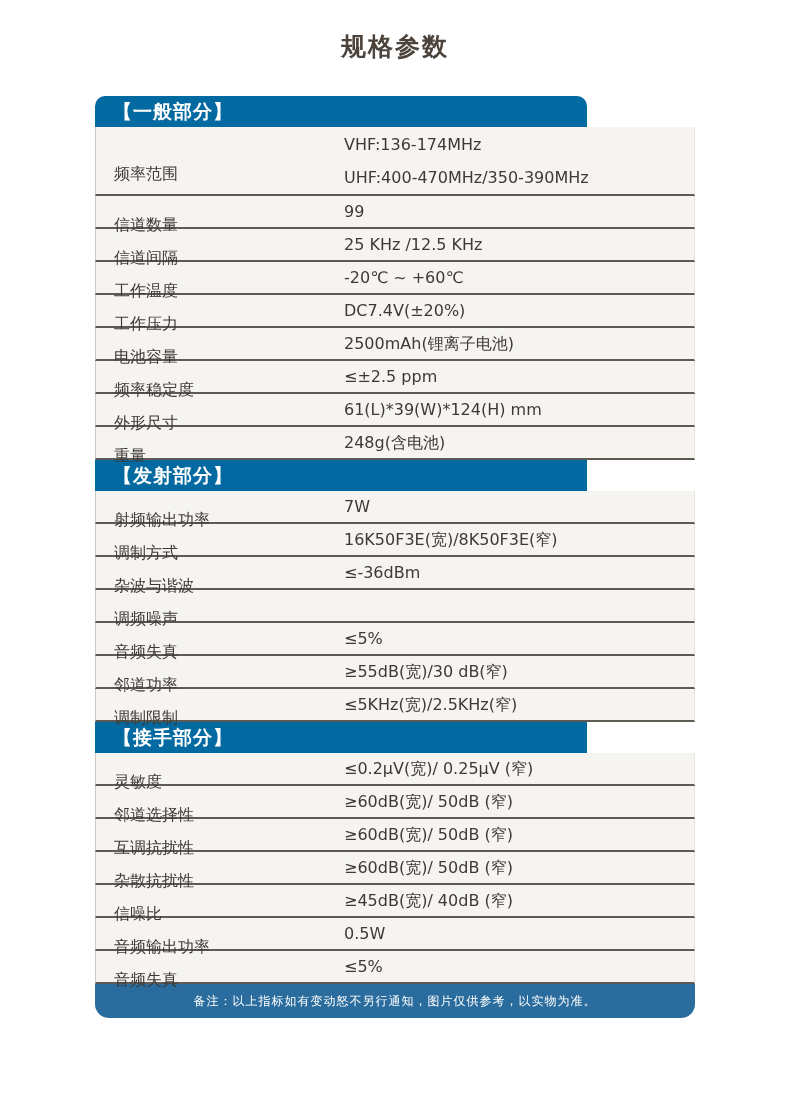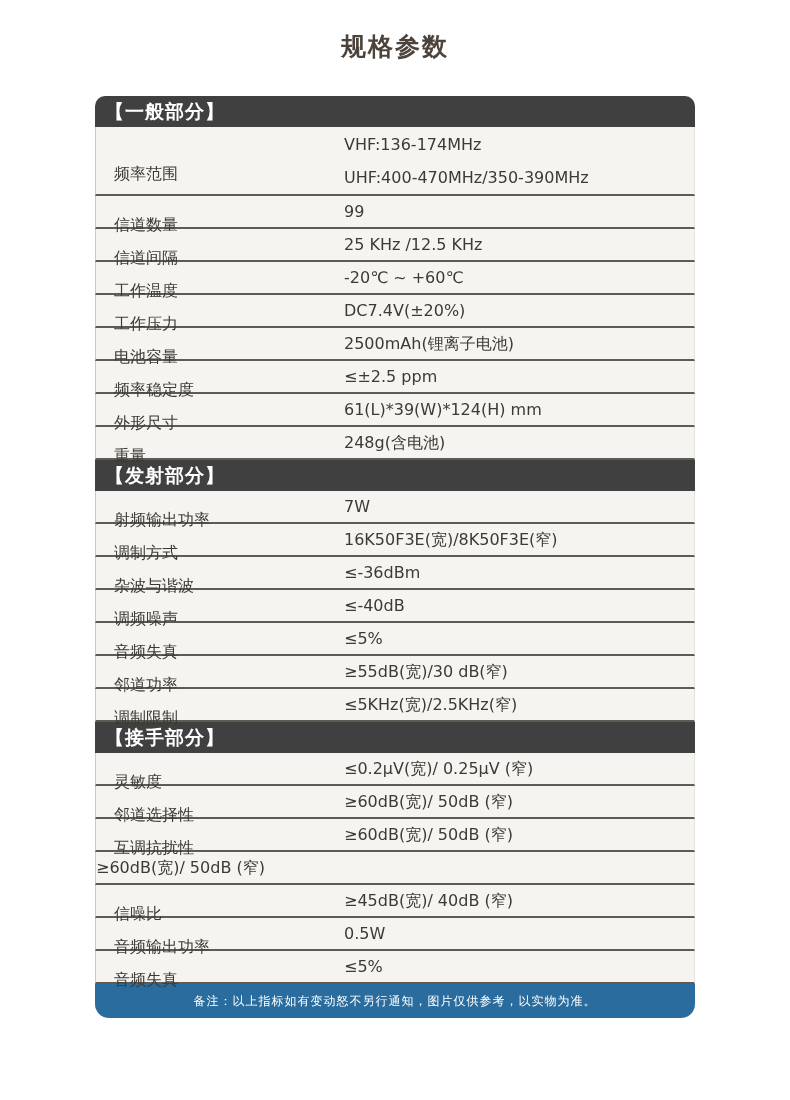--- a/index.html
+++ b/index.html
@@ -21,28 +21,28 @@
     font-weight: bold;
     letter-spacing: 2px;
     color: #4c443c;
   }
   .spec {
     width: 600px;
     margin: 28px auto 0 auto;
   }
   .section-header {
     box-sizing: border-box;
-    width: 600px;
+    width: 492px;
     height: 31px;
     line-height: 31px;
-    background: #404040;
+    background: #0369a1;
     color: #ffffff;
     font-size: 19px;
     font-weight: bold;
-    padding-left: 10px;
+    padding-left: 18px;
     letter-spacing: 1px;
   }
   .section-header.first {
     border-radius: 10px 10px 0 0;
   }
   .row {
     box-sizing: border-box;
     width: 600px;
     height: 33px;
     display: flex;
@@ -133,21 +133,20 @@
       <div class="row">
         <div class="cell label">调制方式</div>
         <div class="cell value">16K50F3E(宽)/8K50F3E(窄)</div>
       </div>
       <div class="row">
         <div class="cell label">杂波与谐波</div>
         <div class="cell value">≤-36dBm</div>
       </div>
       <div class="row">
         <div class="cell label">调频噪声</div>
-        <div class="cell value">≤-40dB</div>
       </div>
       <div class="row">
         <div class="cell label">音频失真</div>
         <div class="cell value">≤5%</div>
       </div>
       <div class="row">
         <div class="cell label">邻道功率</div>
         <div class="cell value">≥55dB(宽)/30 dB(窄)</div>
       </div>
       <div class="row">
@@ -161,20 +160,21 @@
       </div>
       <div class="row">
         <div class="cell label">邻道选择性</div>
         <div class="cell value">≥60dB(宽)/ 50dB (窄)</div>
       </div>
       <div class="row">
         <div class="cell label">互调抗扰性</div>
         <div class="cell value">≥60dB(宽)/ 50dB (窄)</div>
       </div>
       <div class="row">
+        <div class="cell label">杂散抗扰性</div>
         <div class="cell value">≥60dB(宽)/ 50dB (窄)</div>
       </div>
       <div class="row">
         <div class="cell label">信噪比</div>
         <div class="cell value">≥45dB(宽)/ 40dB (窄)</div>
       </div>
       <div class="row">
         <div class="cell label">音频输出功率</div>
         <div class="cell value">0.5W</div>
       </div>

